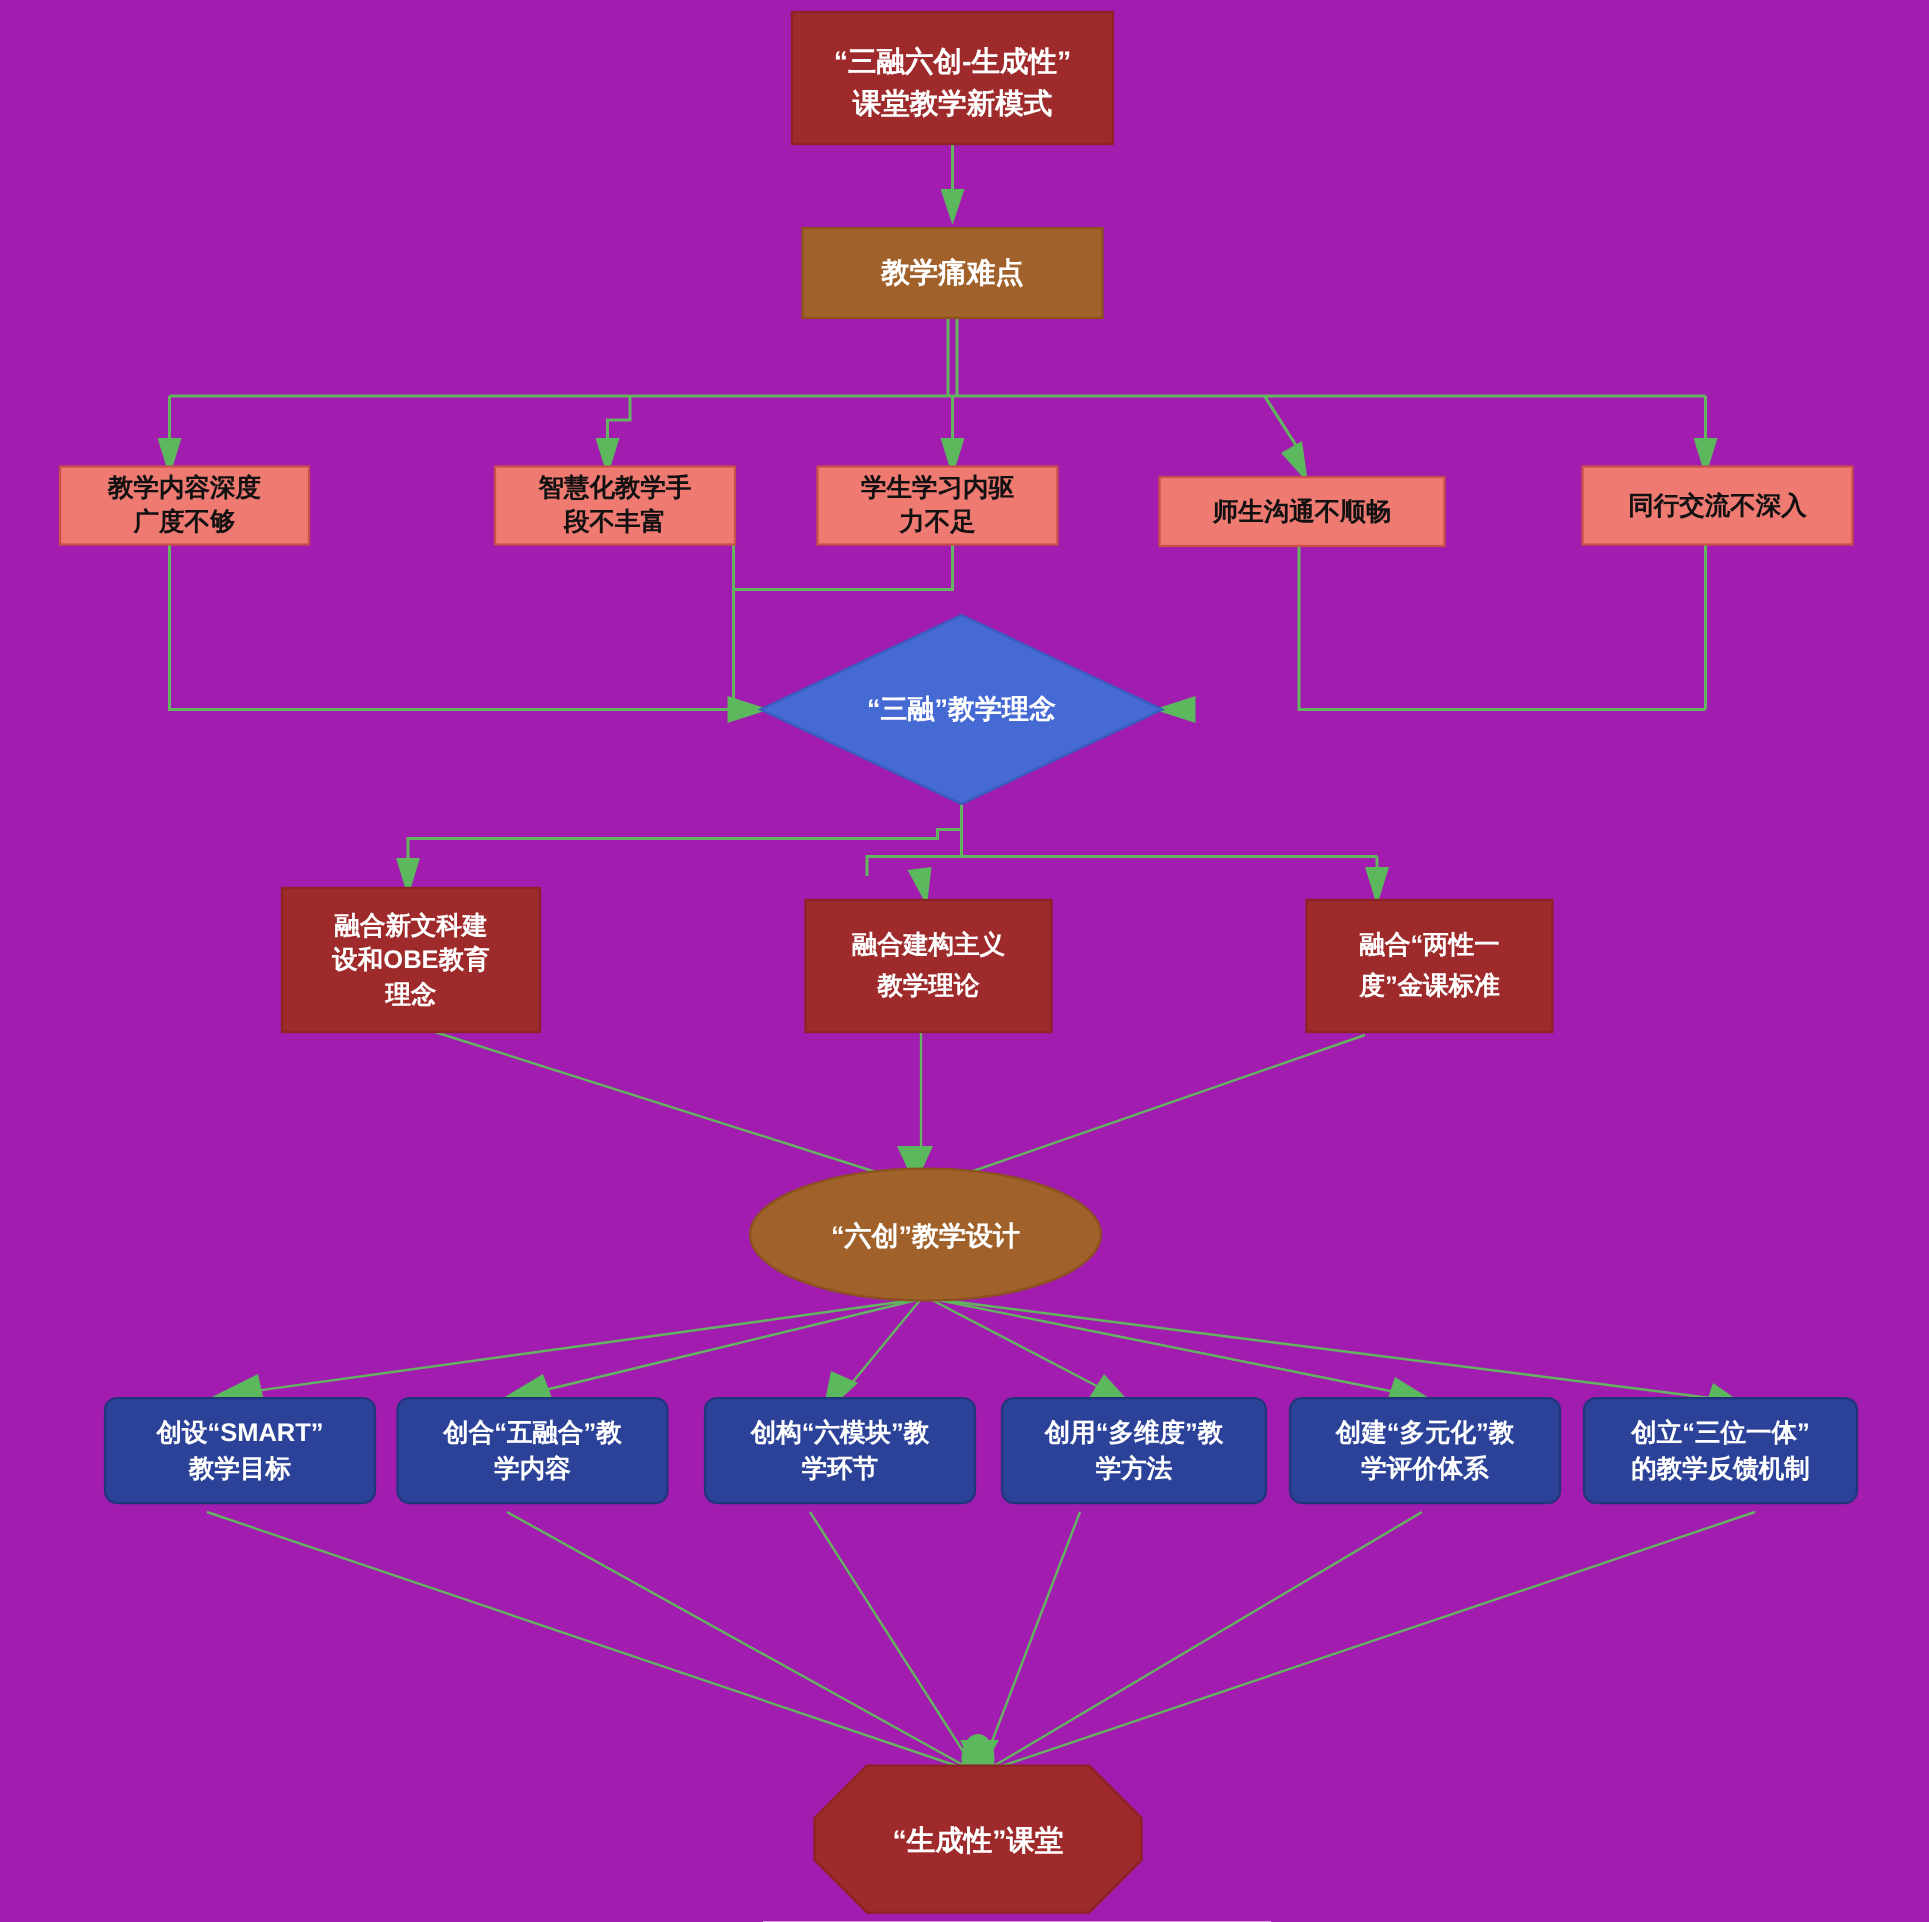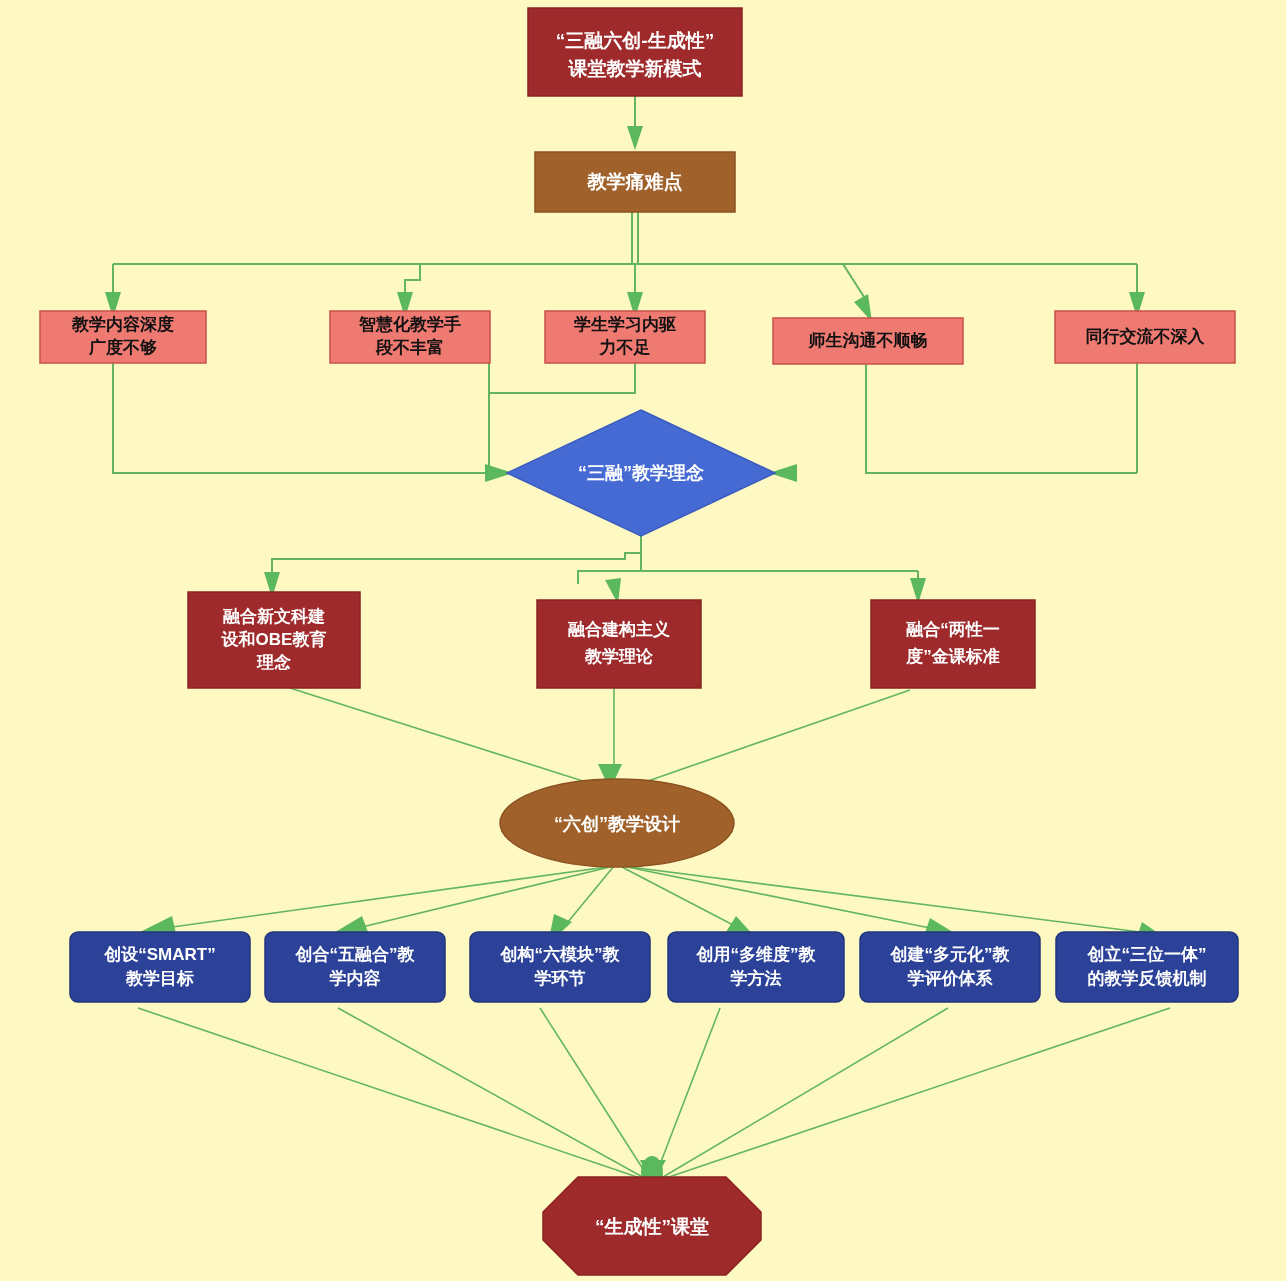--- a/index.html
+++ b/index.html
@@ -10,21 +10,21 @@
   body {
     width: 1286px;
     height: 1281px;
     font-family: "Liberation Sans", "DejaVu Sans", sans-serif;
     overflow: hidden;
   }
   #diagram-root {
     position: relative;
     width: 1286px;
     height: 1281px;
-    background: #fef9c3;
+    background: #a21caf;
   }
   svg#flow-svg {
     position: absolute;
     top: 0;
     left: 0;
     width: 1286px;
     height: 1281px;
   }
   .node-label {
     font-weight: bold;

